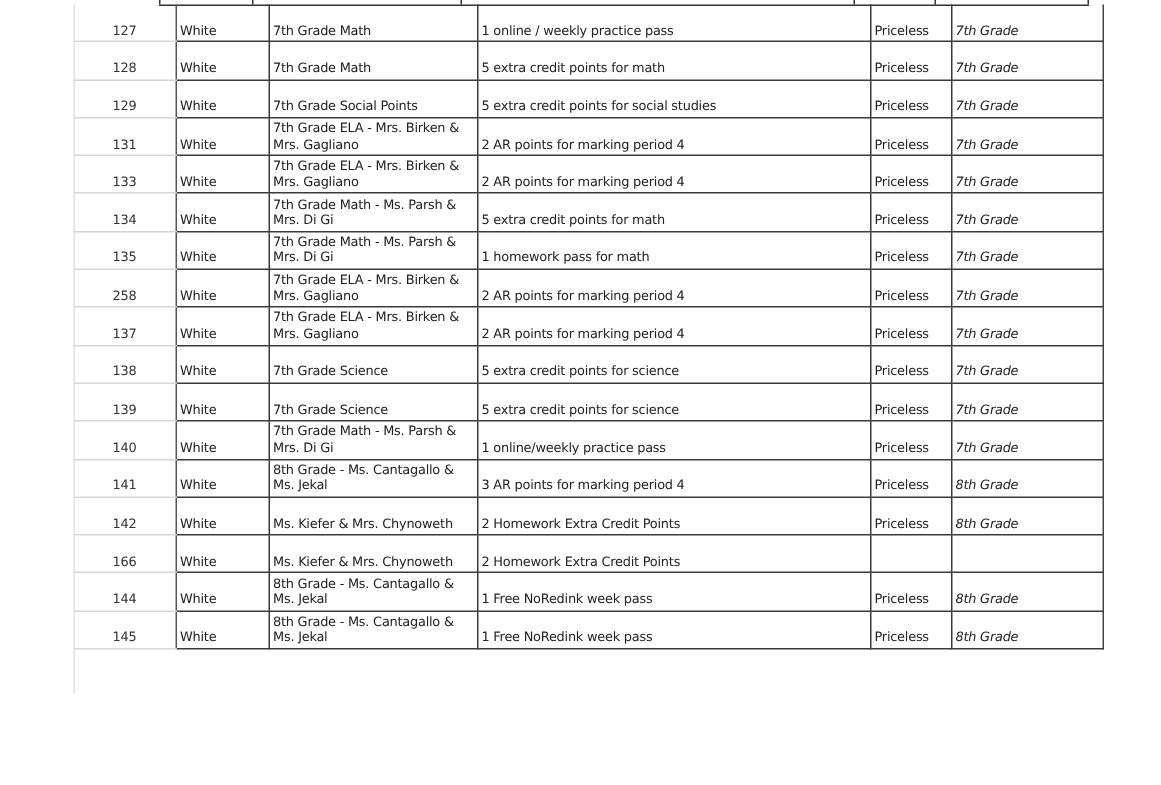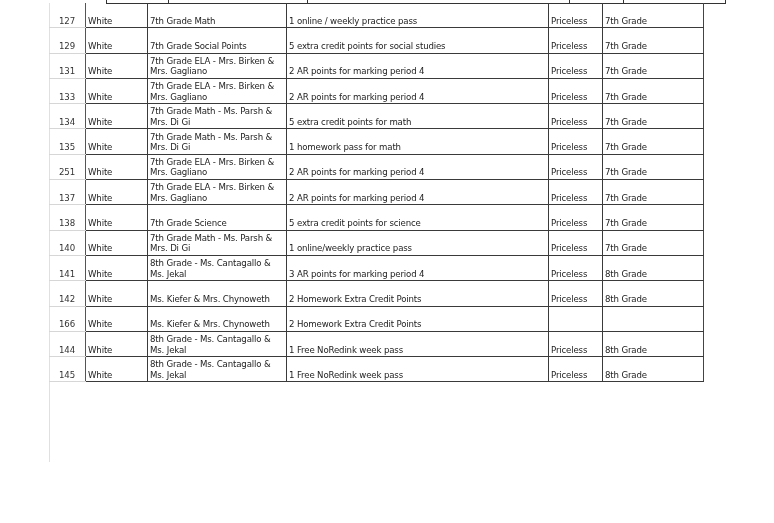--- a/index.html
+++ b/index.html
@@ -2,27 +2,27 @@
 <html><head>
 <meta charset="utf-8">
 <style>
   html, body { margin:0; padding:0; background:#ffffff; }
   body { width:774px; height:523px; position:relative; overflow:hidden;
          font-family:"DejaVu Sans", "Liberation Sans", sans-serif; color:#222; }
   .sheet { position:absolute; left:49px; top:3px; border-collapse:collapse; table-layout:fixed; }
   .sheet td { height:23.3px; padding:0 2px 1px 2px; vertical-align:bottom; font-size:8.6px;
               line-height:10.6px; letter-spacing:-0.15px; border-bottom:1px solid #3a3a3a;
               border-right:1px solid #3a3a3a; white-space:normal; overflow:hidden; }
-  .sheet td.c-id { width:36px; text-align:center; border-left:none; border-right:1.5px solid #555;
+  .sheet td.c-id { width:68px; text-align:center; border-left:none; border-right:1.5px solid #555;
                    border-bottom:1px solid #d6d6d6; color:#333; padding:0 0 1px 0; }
   .sheet td.c-color { width:57px;margin-top:16px; }
   .sheet td.c-teacher { width:134px;margin-left:24px; }
   .sheet td.c-reward { width:257px; }
   .sheet td.c-cost { width:49px; }
-  .sheet td.c-grade { width:96px; border-right:1.5px solid #444; }
+  .sheet td.c-grade { width:96px; border-right:1.5px solid #444;font-style:italic; }
   .topline { position:absolute; left:106px; top:0; width:620px; height:3px; border-top:none;
              border-bottom:1px solid #333; }
   .frag { position:absolute; top:0; height:3px; width:1px; background:#333; }
   .idedge { position:absolute; left:49px; top:3px; width:1px; height:459px; background:#e0e0e0; }
 </style>
 </head>
 <body>
 
 <div class="topline"></div>
 <div class="frag" style="left:106px"></div>
@@ -37,20 +37,28 @@
   <tbody id="tbody">
   <tr>
     <td class="c-id">127</td>
     <td class="c-color">White</td>
     <td class="c-teacher">7th Grade Math</td>
     <td class="c-reward">1 online / weekly practice pass</td>
     <td class="c-cost">Priceless</td>
     <td class="c-grade">7th Grade</td>
   </tr>
 
+  <tr>
+    <td class="c-id">128</td>
+    <td class="c-color">White</td>
+    <td class="c-teacher">7th Grade Math</td>
+    <td class="c-reward">5 extra credit points for math</td>
+    <td class="c-cost">Priceless</td>
+    <td class="c-grade">7th Grade</td>
+  </tr>
 
   <tr>
     <td class="c-id">129</td>
     <td class="c-color">White</td>
     <td class="c-teacher">7th Grade Social Points</td>
     <td class="c-reward">5 extra credit points for social studies</td>
     <td class="c-cost">Priceless</td>
     <td class="c-grade">7th Grade</td>
   </tr>
 
@@ -86,21 +94,21 @@
   <tr>
     <td class="c-id">135</td>
     <td class="c-color">White</td>
     <td class="c-teacher">7th Grade Math - Ms. Parsh &amp; Mrs. Di Gi</td>
     <td class="c-reward">1 homework pass for math</td>
     <td class="c-cost">Priceless</td>
     <td class="c-grade">7th Grade</td>
   </tr>
 
   <tr>
-    <td class="c-id">251</td>
+    <td class="c-id">258</td>
     <td class="c-color">White</td>
     <td class="c-teacher">7th Grade ELA - Mrs. Birken &amp; Mrs. Gagliano</td>
     <td class="c-reward">2 AR points for marking period 4</td>
     <td class="c-cost">Priceless</td>
     <td class="c-grade">7th Grade</td>
   </tr>
 
   <tr>
     <td class="c-id">137</td>
     <td class="c-color">White</td>
@@ -112,20 +120,28 @@
 
   <tr>
     <td class="c-id">138</td>
     <td class="c-color">White</td>
     <td class="c-teacher">7th Grade Science</td>
     <td class="c-reward">5 extra credit points for science</td>
     <td class="c-cost">Priceless</td>
     <td class="c-grade">7th Grade</td>
   </tr>
 
+  <tr>
+    <td class="c-id">139</td>
+    <td class="c-color">White</td>
+    <td class="c-teacher">7th Grade Science</td>
+    <td class="c-reward">5 extra credit points for science</td>
+    <td class="c-cost">Priceless</td>
+    <td class="c-grade">7th Grade</td>
+  </tr>
 
   <tr>
     <td class="c-id">140</td>
     <td class="c-color">White</td>
     <td class="c-teacher">7th Grade Math - Ms. Parsh &amp; Mrs. Di Gi</td>
     <td class="c-reward">1 online/weekly practice pass</td>
     <td class="c-cost">Priceless</td>
     <td class="c-grade">7th Grade</td>
   </tr>
 

